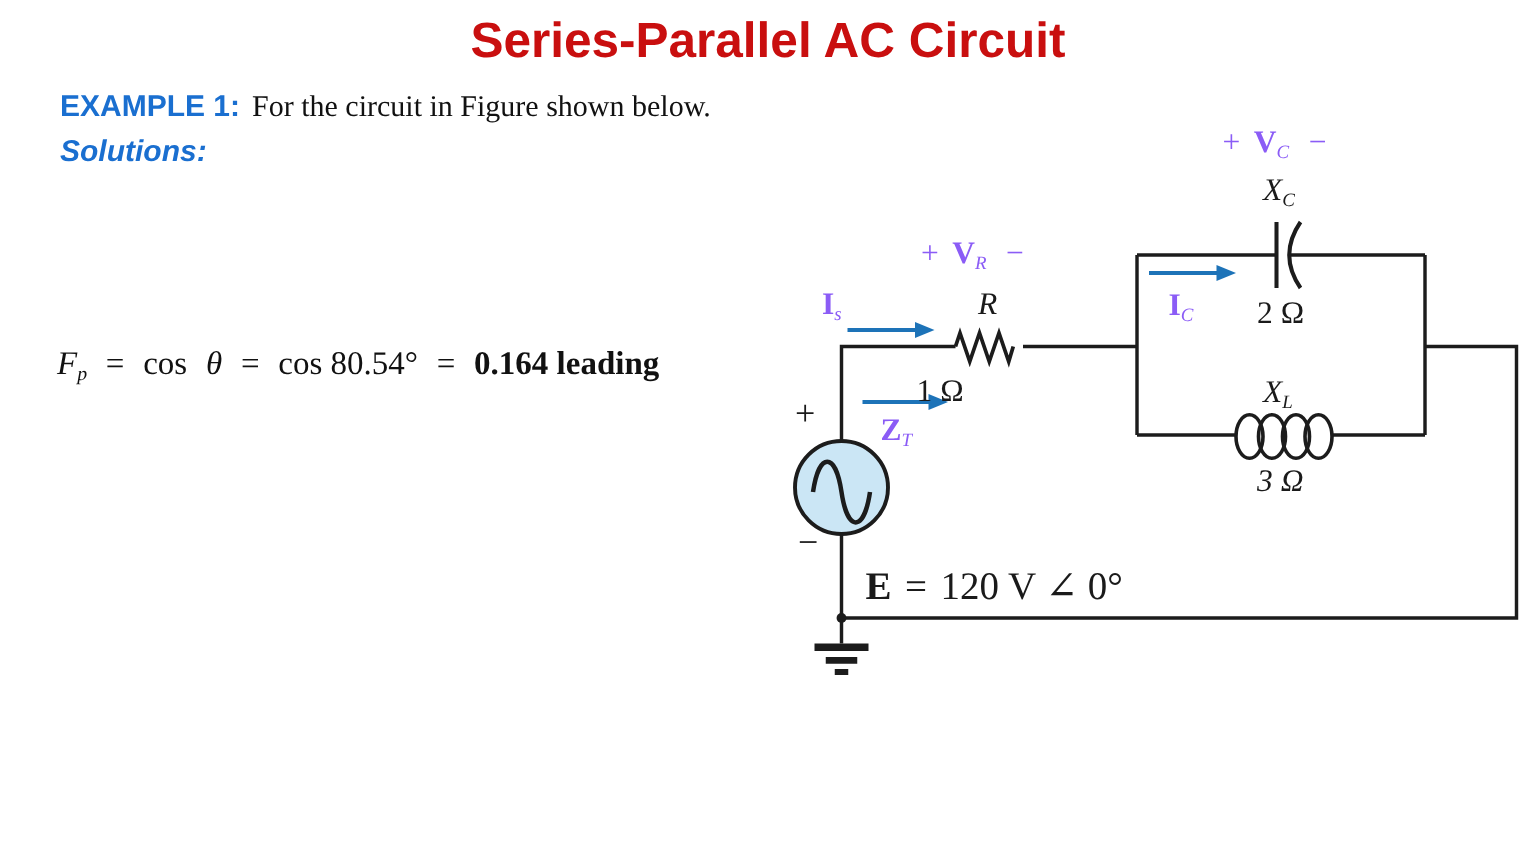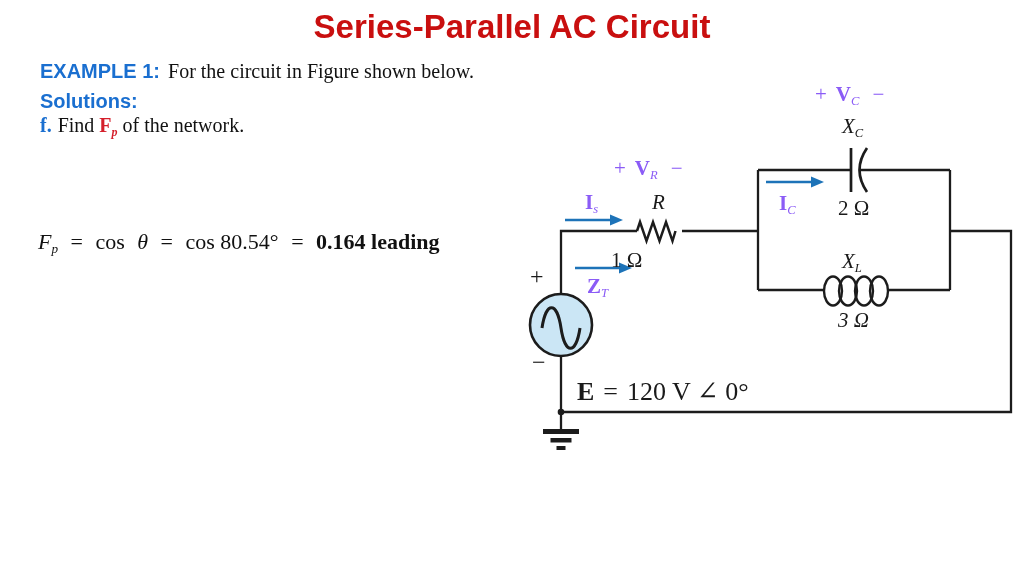--- a/index.html
+++ b/index.html
@@ -4,40 +4,40 @@
 <style>
   html,body{margin:0;padding:0;background:#ffffff;}
   .slide{position:relative;width:1024px;height:576px;background:#ffffff;overflow:hidden;
          font-family:"Liberation Serif", "DejaVu Serif", serif;color:#111111;}
 
   .title{position:absolute;top:8px;left:0;width:100%;text-align:center;
          font-family:"Liberation Sans", sans-serif;font-weight:bold;font-size:33px;color:#c90f0f;}
 
   .line{position:absolute;left:40px;white-space:nowrap;font-size:20px;}
   .example-line{top:60px;}
-  .solutions-line{top:90px;}
+  .solutions-line{top:90px;font-style:italic;}
   .task-line{top:114px;}
   .heading-blue{font-family:"Liberation Sans", sans-serif;font-weight:bold;color:#1a6fd0;}
   .ex-label{margin-right:8px;}
   .f-prefix{color:#1a6fd0;font-weight:bold;margin-right:6px;}
   .fp-red{color:#d51f2b;font-weight:bold;}
   .gap-r{margin-right:5px;}
   .gap-l{margin-left:5px;}
 
   .sub{font-size:0.60em;position:relative;top:0.30em;letter-spacing:0;}
   .it{font-style:italic;}
   .b{font-weight:bold;}
 
   .formula{position:absolute;left:38px;top:209px;font-size:22px;white-space:nowrap;margin-top:20px;}
   .formula .piece{margin-right:7px;}
 
   .clabel{position:absolute;font-size:21px;white-space:nowrap;color:#1a1a1a;}
   .blue{color:#8b5cf6;}
 
-  .is-label{left:585px;top:190px;}
+  .is-label{left:548px;top:190px;}
   .zt-label{left:587px;top:274px;text-align:right;}
   .vr-label{left:614px;top:156px;}
   .r-name{left:652px;top:190px;}
   .r-value{left:611px;top:248px;}
   .ic-label{left:779px;top:191px;}
   .vc-label{left:815px;top:82px;}
   .xc-name{left:842px;top:114px;}
   .c-value{left:838px;top:196px;}
   .xl-name{left:842px;top:249px;}
   .l-value{left:838px;top:308px;font-style:italic;}
@@ -59,23 +59,20 @@
   <div class="title">Series-Parallel AC Circuit</div>
 
   <div class="line example-line">
     <span class="heading-blue ex-label">EXAMPLE 1:</span><span>For the circuit in Figure shown below.</span>
   </div>
 
   <div class="line solutions-line">
     <span class="heading-blue">Solutions:</span>
   </div>
 
-  <div class="line task-line">
-    <span class="f-prefix">f.</span><span class="gap-r">Find</span><span class="fp-red">F</span><span class="fp-red sub it">p</span><span class="gap-l">of the network.</span>
-  </div>
 
   <div class="formula">
     <span class="it">F</span><span class="it sub piece">p</span>
     <span class="piece">=</span>
     <span class="piece">cos</span>
     <span class="it piece">θ</span>
     <span class="piece">=</span>
     <span class="piece">cos 80.54°</span>
     <span class="piece">=</span>
     <span class="b">0.164 leading</span>

